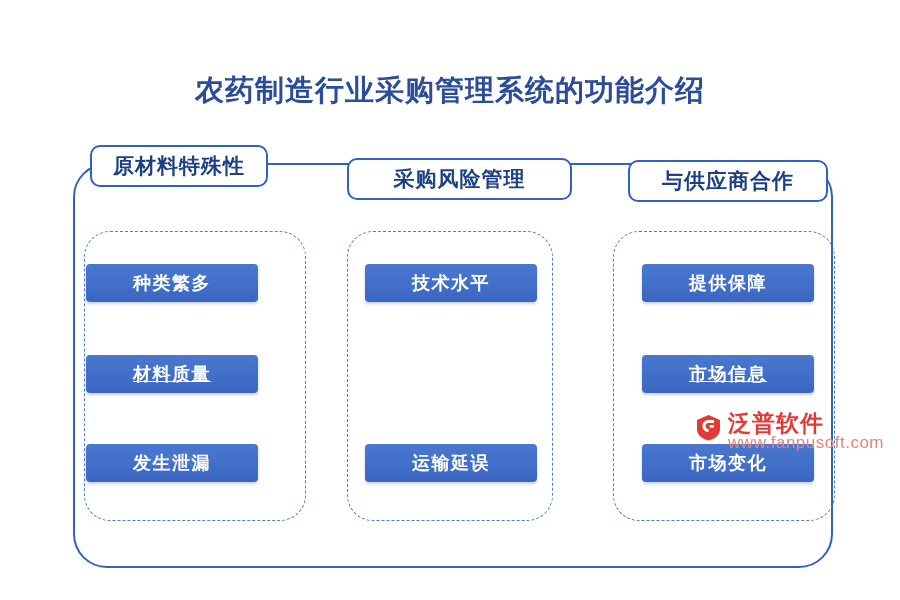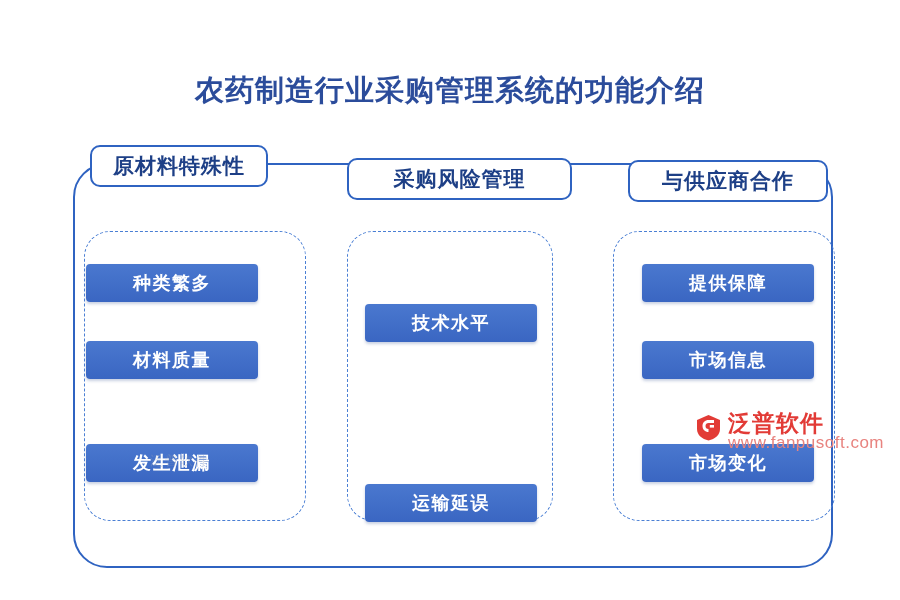--- a/index.html
+++ b/index.html
@@ -94,24 +94,24 @@
     display: flex;
     align-items: center;
     justify-content: center;
     color: #ffffff;
     font-size: 18px;
     font-weight: bold;
     letter-spacing: 1.5px;
     box-sizing: border-box;
   }
   .col1 { left: 86px;  width: 172px; }
-  .col2 { left: 365px; width: 172px; margin-top: 40px; }
+  .col2 { left: 365px; width: 172px; }
   .col3 { left: 642px; width: 172px; }
   .row1 { top: 264px; }
-  .row2 { top: 341px; }
+  .row2 { top: 355px; text-decoration: underline; }
   .row3 { top: 444px; }
 
   
   .faint-wm {
     position: absolute;
     left: 150px;
     top: 452px;
     font-size: 13px;
     color: rgba(150, 160, 180, 0.35);
     letter-spacing: 2px;

